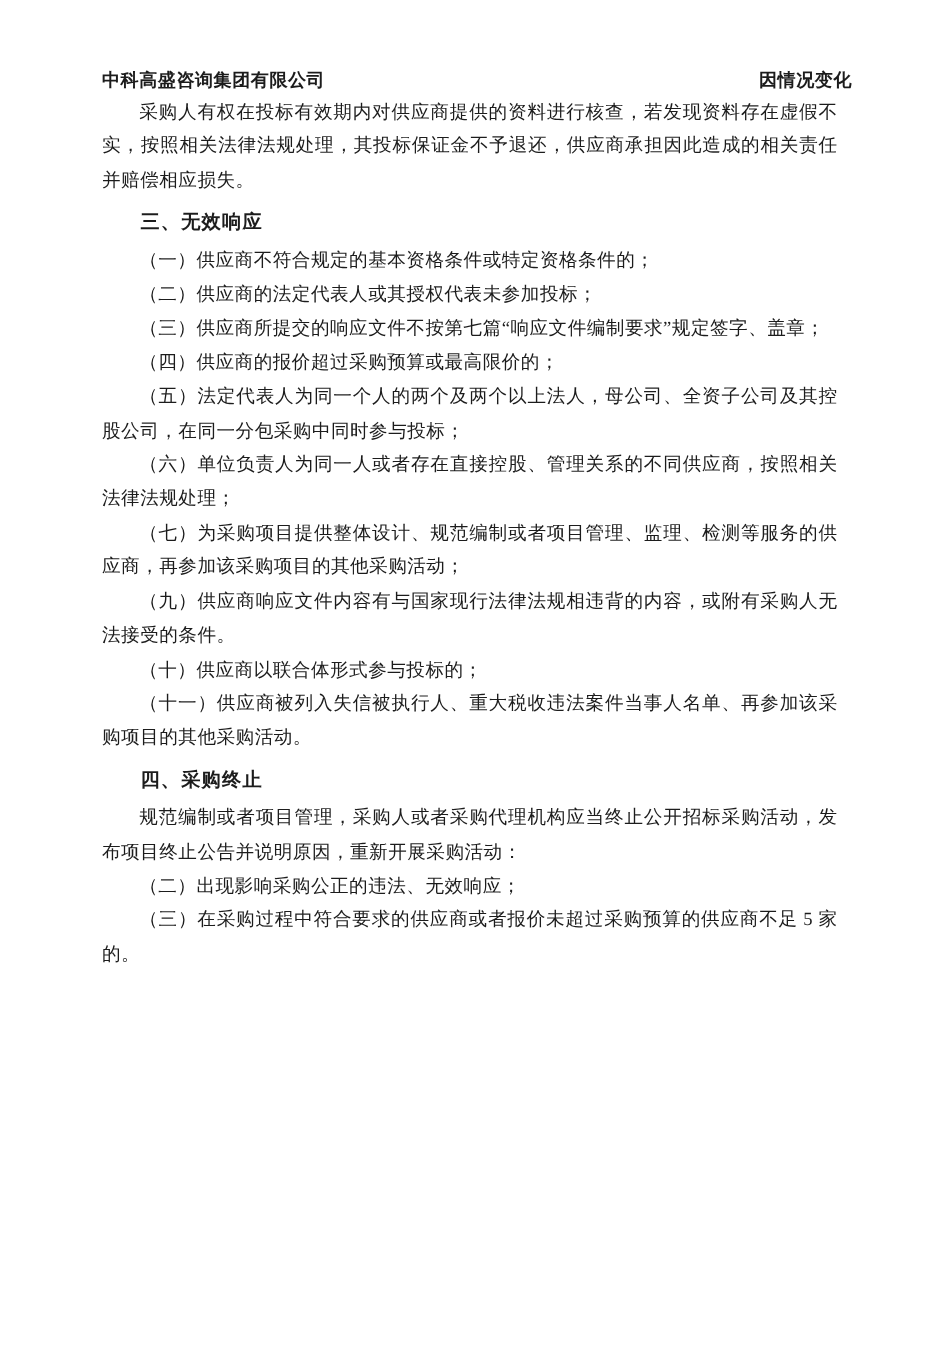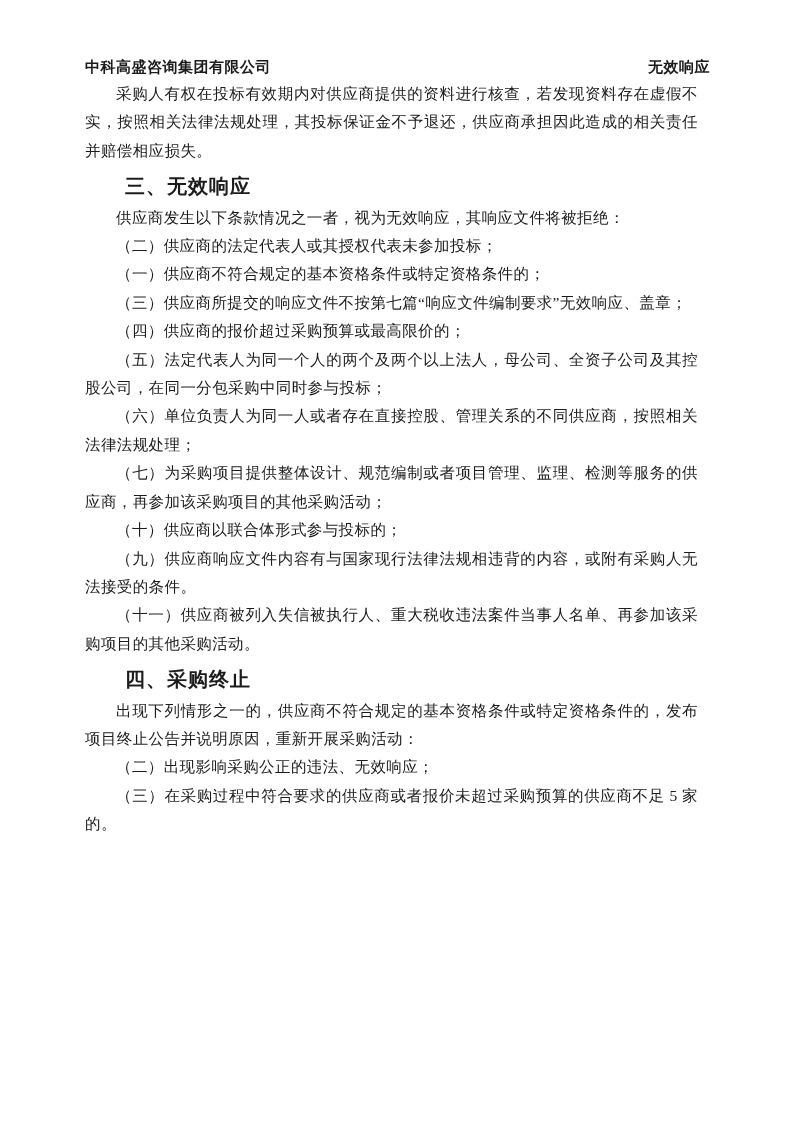--- a/index.html
+++ b/index.html
@@ -39,21 +39,21 @@
     text-justify: inter-character;
     letter-spacing: 0.4px;
   }
   .content p {
     margin: 0;
     text-indent: 2em;
   }
   .content p.heading {
     font-family: "Liberation Sans", "DejaVu Sans", sans-serif;
     font-weight: bold;
-    font-size: 20px;
+    font-size: 16px;
     letter-spacing: 1px;
     margin: 7px 0 3px 0;
   }
   .footer {
     position: absolute;
     top: 1030px;
     left: 0;
     right: 0;
     text-align: center;
     font-size: 14px;
@@ -61,39 +61,38 @@
     color: #2a2a2a;
   }
 </style>
 </head>
 <body>
 
 <div class="page">
 
   <div class="header">
     <span>中科高盛咨询集团有限公司</span>
-    <span>无效响应</span>
+    <span>因情况变化</span>
   </div>
 
   <div class="content">
     <p class="paragraph">采购人有权在投标有效期内对供应商提供的资料进行核查，若发现资料存在虚假不实，按照相关法律法规处理，其投标保证金不予退还，供应商承担因此造成的相关责任并赔偿相应损失。</p>
     <p class="heading">三、无效响应</p>
-    <p class="paragraph">供应商发生以下条款情况之一者，视为无效响应，其响应文件将被拒绝：</p>
+    <p class="item">（一）供应商不符合规定的基本资格条件或特定资格条件的；</p>
     <p class="item">（二）供应商的法定代表人或其授权代表未参加投标；</p>
-    <p class="item">（一）供应商不符合规定的基本资格条件或特定资格条件的；</p>
-    <p class="item">（三）供应商所提交的响应文件不按第七篇“响应文件编制要求”无效响应、盖章；</p>
+    <p class="item">（三）供应商所提交的响应文件不按第七篇“响应文件编制要求”规定签字、盖章；</p>
     <p class="item">（四）供应商的报价超过采购预算或最高限价的；</p>
     <p class="item">（五）法定代表人为同一个人的两个及两个以上法人，母公司、全资子公司及其控股公司，在同一分包采购中同时参与投标；</p>
     <p class="item">（六）单位负责人为同一人或者存在直接控股、管理关系的不同供应商，按照相关法律法规处理；</p>
     <p class="item">（七）为采购项目提供整体设计、规范编制或者项目管理、监理、检测等服务的供应商，再参加该采购项目的其他采购活动；</p>
+    <p class="item">（九）供应商响应文件内容有与国家现行法律法规相违背的内容，或附有采购人无法接受的条件。</p>
     <p class="item">（十）供应商以联合体形式参与投标的；</p>
-    <p class="item">（九）供应商响应文件内容有与国家现行法律法规相违背的内容，或附有采购人无法接受的条件。</p>
     <p class="item">（十一）供应商被列入失信被执行人、重大税收违法案件当事人名单、再参加该采购项目的其他采购活动。</p>
     <p class="heading">四、采购终止</p>
-    <p class="paragraph">出现下列情形之一的，供应商不符合规定的基本资格条件或特定资格条件的，发布项目终止公告并说明原因，重新开展采购活动：</p>
+    <p class="paragraph">规范编制或者项目管理，采购人或者采购代理机构应当终止公开招标采购活动，发布项目终止公告并说明原因，重新开展采购活动：</p>
     <p class="item">（二）出现影响采购公正的违法、无效响应；</p>
     <p class="item">（三）在采购过程中符合要求的供应商或者报价未超过采购预算的供应商不足 5 家的。</p>
   </div>
 
   <div class="footer">
     <span>- 41 -</span>
   </div>
 
 </div>
 

